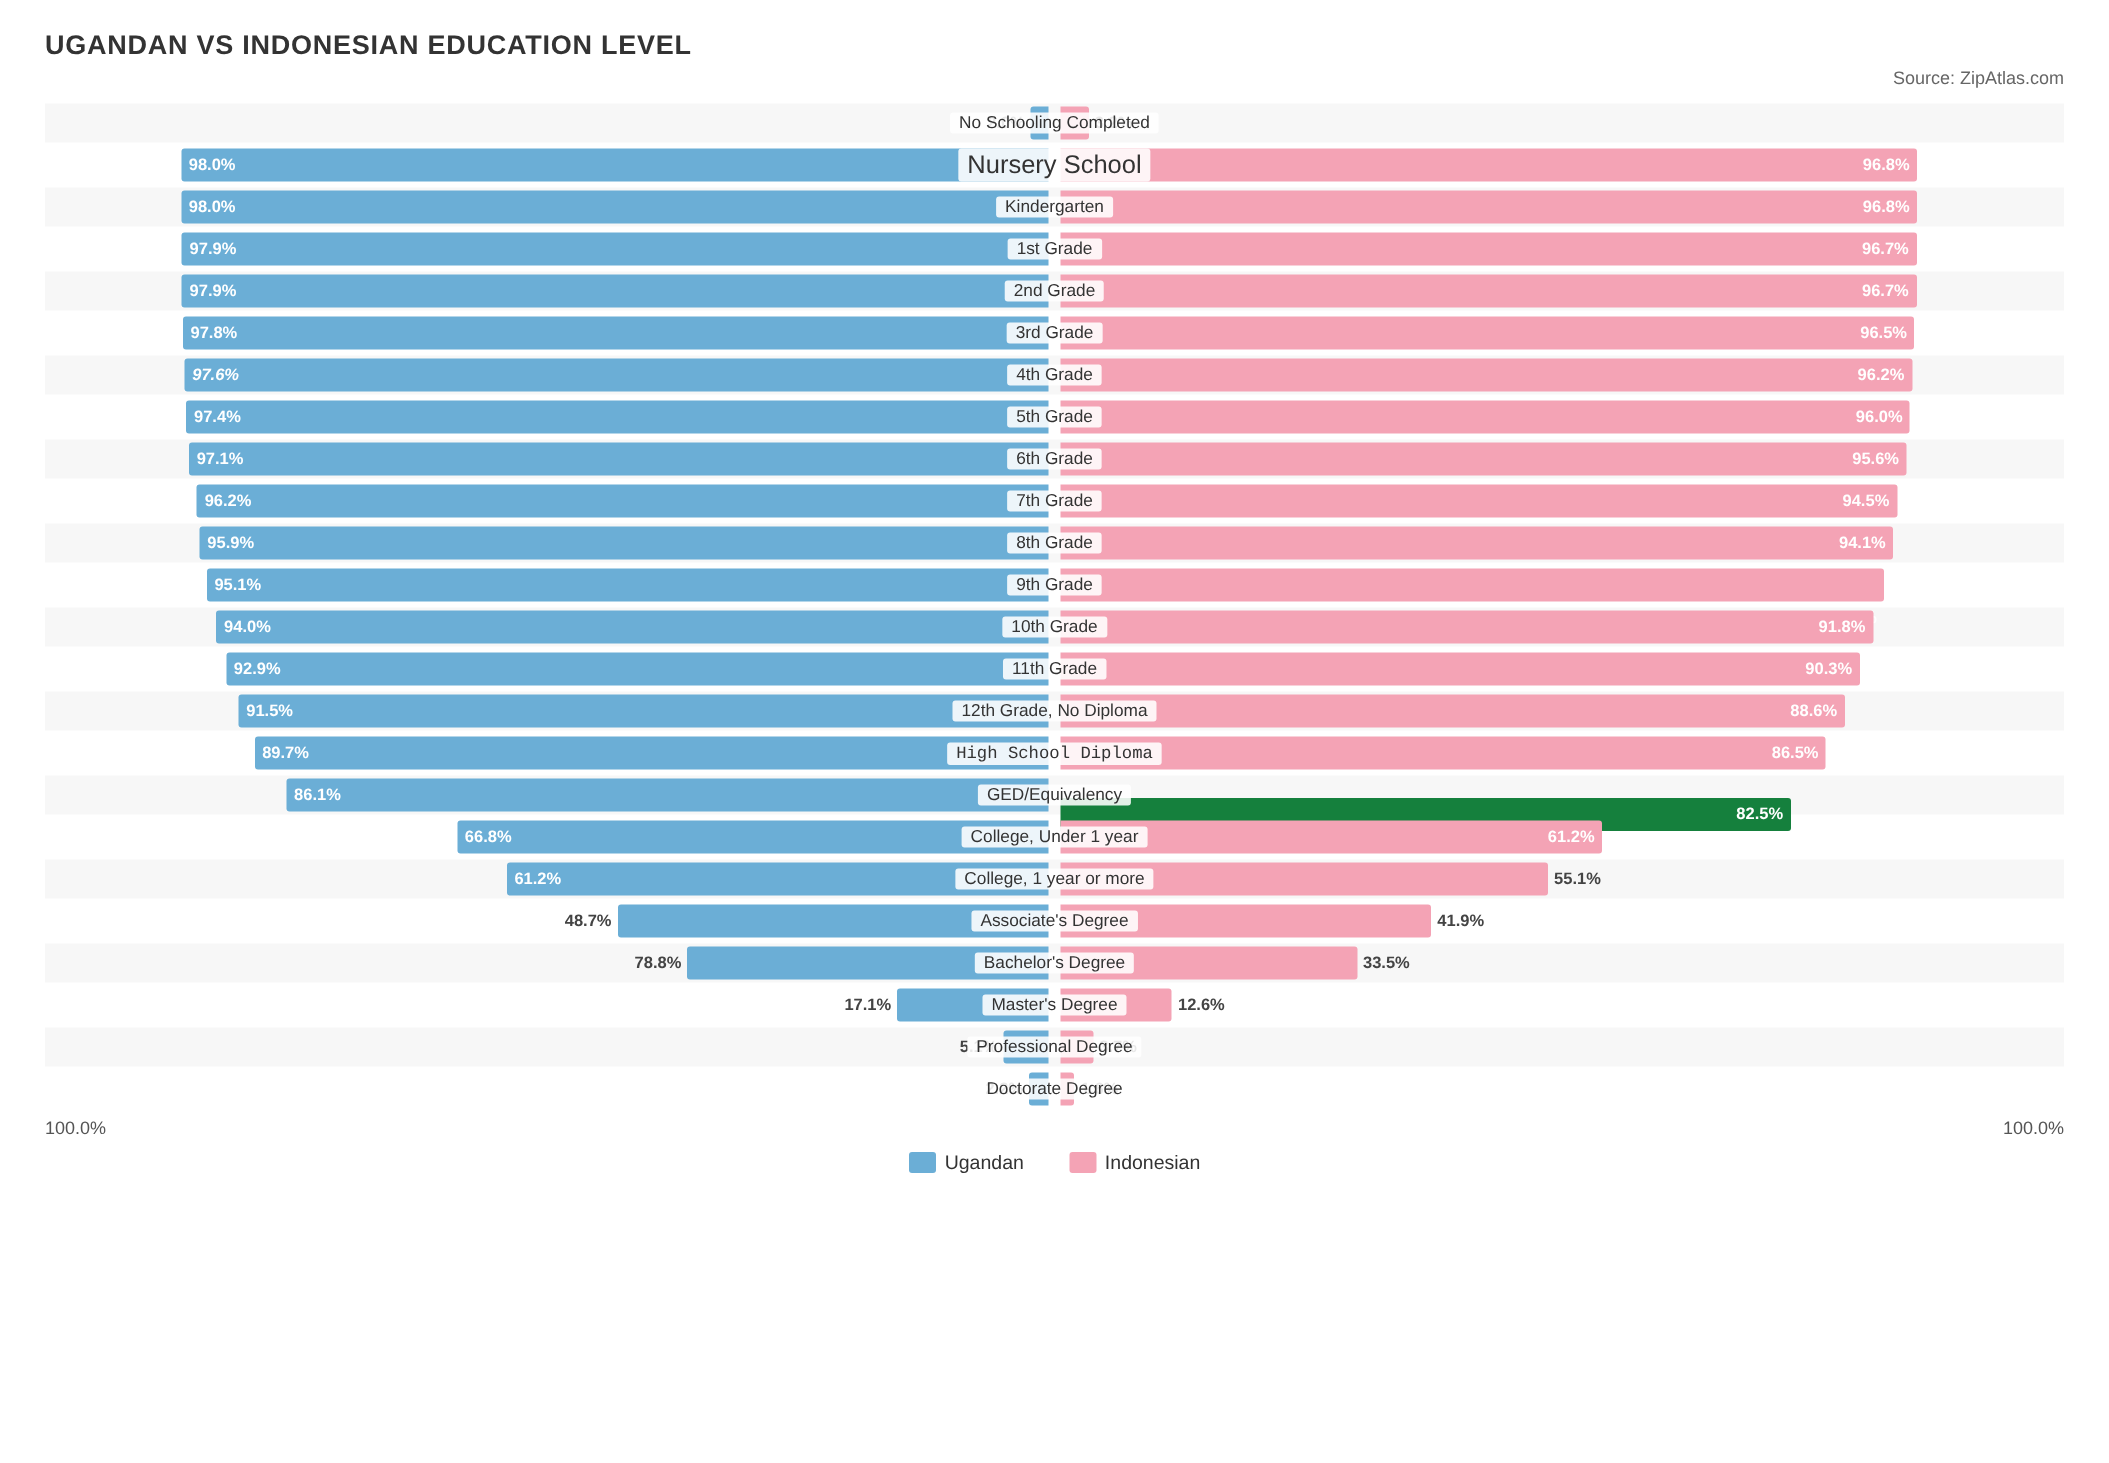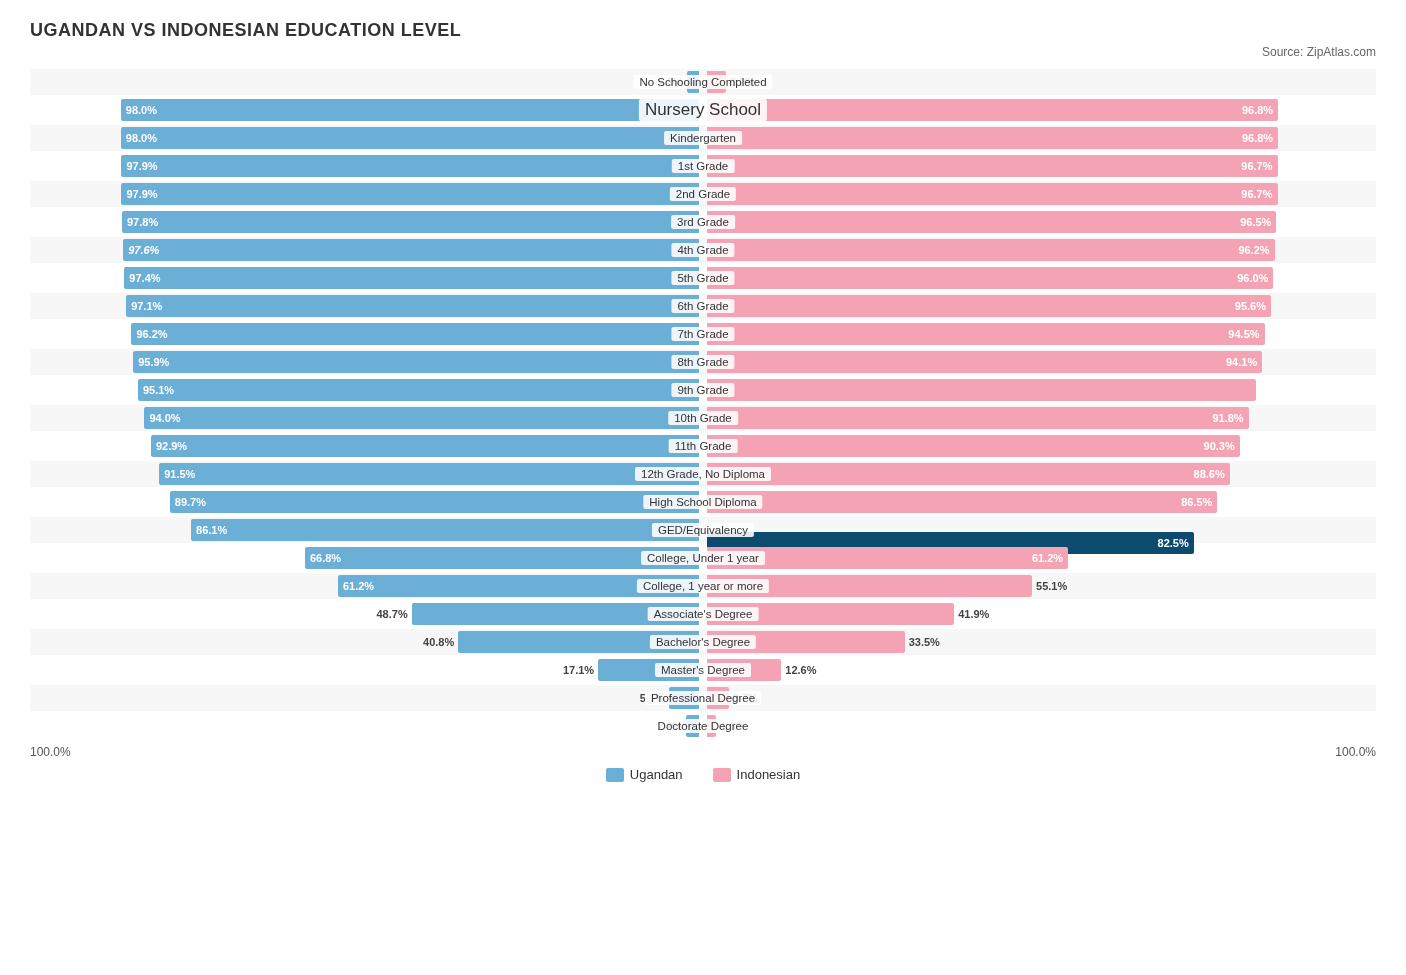--- a/index.html
+++ b/index.html
@@ -364,39 +364,39 @@
         </div>
       </div>
     </div>
     <div class="bar-group" style="background: rgb(255, 255, 255); padding: 1px 0px;">
       <div class="left-section" style="width: 50%; display: flex; align-items: center; justify-content: flex-end; padding-right: 4px;">
         <div class="bar-left" style="width: 529.23px; height: 22px; background: rgb(107, 174, 214); border-radius: 2px 0px 0px 2px; display: flex; align-items: center; justify-content: flex-start; padding-left: 5px; flex-shrink: 0;">
           <span class="left-val-inside" style="color: rgb(255, 255, 255); font-size: 11px; font-weight: bold;">89.7%</span>
         </div>
       </div>
       <div style="position: relative; width: 0px; overflow: visible; z-index: 10; display: flex; align-items: center; justify-content: center;">
-        <span class="center-label" style="white-space: nowrap; font-size: 11.5px; color: rgb(51, 51, 51); background: rgba(255, 255, 255, 0.88); padding: 1px 6px; border-radius: 2px; position: absolute; left: 50%; transform: translateX(-50%);">High School Diploma</span>
+        <span class="center-label" style="white-space: nowrap; font-size: 11.5px; color: rgb(51, 51, 51); background: rgba(255, 255, 255, 0.88); padding: 1px 6px; border-radius: 2px; position: absolute; left: 50%; transform: translateX(-50%); font-family: Liberation Mono, monospace;">High School Diploma</span>
       </div>
       <div style="width: 50%; display: flex; align-items: center; justify-content: flex-start; padding-left: 4px;">
         <div class="bar-right" style="width: 510.35px; height: 22px; background: rgb(244, 163, 181); border-radius: 0px 2px 2px 0px; display: flex; align-items: center; justify-content: flex-end; padding-right: 5px; flex-shrink: 0;">
           <span class="right-val-inside" style="color: rgb(255, 255, 255); font-size: 11px; font-weight: bold;">86.5%</span>
         </div>
       </div>
     </div>
     <div class="bar-group" style="background: rgb(247, 247, 247); padding: 1px 0px;">
       <div class="left-section" style="width: 50%; display: flex; align-items: center; justify-content: flex-end; padding-right: 4px;">
         <div class="bar-left" style="width: 507.99px; height: 22px; background: rgb(107, 174, 214); border-radius: 2px 0px 0px 2px; display: flex; align-items: center; justify-content: flex-start; padding-left: 5px; flex-shrink: 0;">
           <span class="left-val-inside" style="color: rgb(255, 255, 255); font-size: 11px; font-weight: bold;">86.1%</span>
         </div>
       </div>
       <div style="position: relative; width: 0px; overflow: visible; z-index: 10; display: flex; align-items: center; justify-content: center;">
         <span class="center-label" style="white-space: nowrap; font-size: 11.5px; color: rgb(51, 51, 51); background: rgba(255, 255, 255, 0.88); padding: 1px 6px; border-radius: 2px; position: absolute; left: 50%; transform: translateX(-50%);">GED/Equivalency</span>
       </div>
       <div style="width: 50%; display: flex; align-items: center; justify-content: flex-start; padding-left: 4px;">
-        <div class="bar-right" style="width: 486.75px; height: 22px; background: #0c4a6e; border-radius: 0px 2px 2px 0px; display: flex; align-items: center; justify-content: flex-end; padding-right: 5px; flex-shrink: 0; margin-top: 26px;">
+        <div class="bar-right" style="width: 486.75px; height: 22px; background: #15803d; border-radius: 0px 2px 2px 0px; display: flex; align-items: center; justify-content: flex-end; padding-right: 5px; flex-shrink: 0; margin-top: 26px;">
           <span class="right-val-inside" style="color: rgb(255, 255, 255); font-size: 11px; font-weight: bold;">82.5%</span>
         </div>
       </div>
     </div>
     <div class="bar-group" style="background: rgb(255, 255, 255); padding: 1px 0px;">
       <div class="left-section" style="width: 50%; display: flex; align-items: center; justify-content: flex-end; padding-right: 4px;">
         <div class="bar-left" style="width: 394.12px; height: 22px; background: rgb(107, 174, 214); border-radius: 2px 0px 0px 2px; display: flex; align-items: center; justify-content: flex-start; padding-left: 5px; flex-shrink: 0;">
           <span class="left-val-inside" style="color: rgb(255, 255, 255); font-size: 11px; font-weight: bold;">66.8%</span>
         </div>
       </div>
@@ -431,21 +431,21 @@
       <div style="position: relative; width: 0px; overflow: visible; z-index: 10; display: flex; align-items: center; justify-content: center;">
         <span class="center-label" style="white-space: nowrap; font-size: 11.5px; color: rgb(51, 51, 51); background: rgba(255, 255, 255, 0.88); padding: 1px 6px; border-radius: 2px; position: absolute; left: 50%; transform: translateX(-50%);">Associate's Degree</span>
       </div>
       <div style="width: 50%; display: flex; align-items: center; justify-content: flex-start; padding-left: 4px;">
         <div class="bar-right" style="width: 247.21px; height: 22px; background: rgb(244, 163, 181); border-radius: 0px 2px 2px 0px; display: flex; align-items: center; justify-content: flex-end; padding-right: 5px; flex-shrink: 0;"></div>
         <span class="bar-value-outside-right">41.9%</span>
       </div>
     </div>
     <div class="bar-group" style="background: rgb(247, 247, 247); padding: 1px 0px;">
       <div class="left-section" style="width: 50%; display: flex; align-items: center; justify-content: flex-end; padding-right: 4px;">
-        <span class="bar-value-outside-left">40.8%</span>
+        <span class="bar-value-outside-left">78.8%</span>
         <div class="bar-left" style="width: 240.72px; height: 22px; background: rgb(107, 174, 214); border-radius: 2px 0px 0px 2px; display: flex; align-items: center; justify-content: flex-start; padding-left: 5px; flex-shrink: 0;"></div>
       </div>
       <div style="position: relative; width: 0px; overflow: visible; z-index: 10; display: flex; align-items: center; justify-content: center;">
         <span class="center-label" style="white-space: nowrap; font-size: 11.5px; color: rgb(51, 51, 51); background: rgba(255, 255, 255, 0.88); padding: 1px 6px; border-radius: 2px; position: absolute; left: 50%; transform: translateX(-50%);">Bachelor's Degree</span>
       </div>
       <div style="width: 50%; display: flex; align-items: center; justify-content: flex-start; padding-left: 4px;">
         <div class="bar-right" style="width: 197.65px; height: 22px; background: rgb(244, 163, 181); border-radius: 0px 2px 2px 0px; display: flex; align-items: center; justify-content: flex-end; padding-right: 5px; flex-shrink: 0;"></div>
         <span class="bar-value-outside-right">33.5%</span>
       </div>
     </div>

